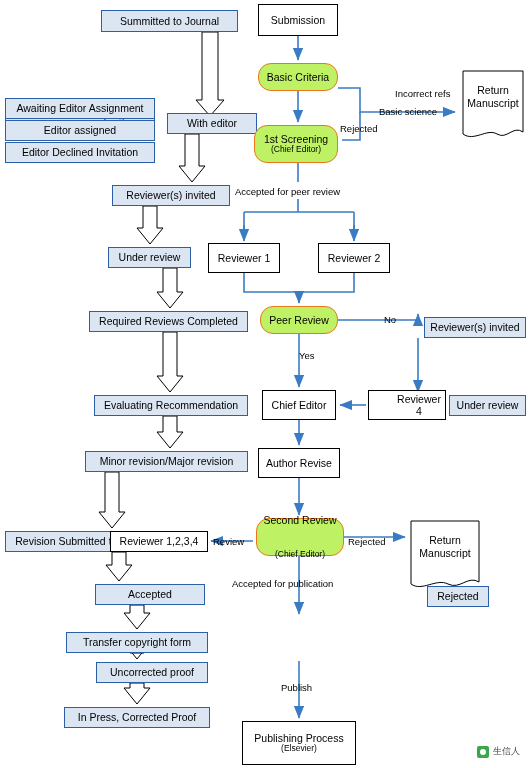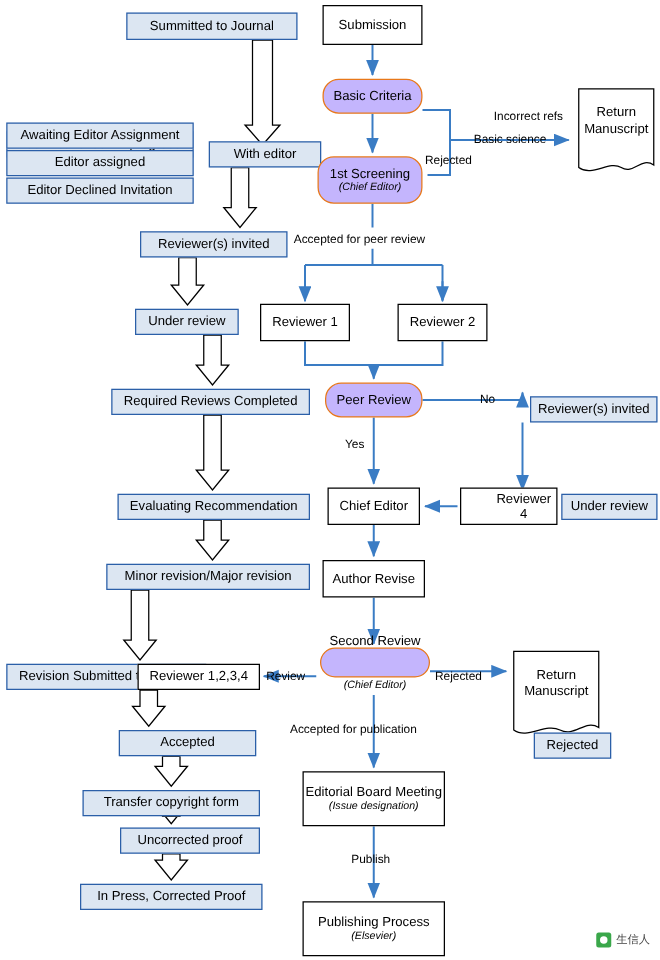--- a/index.html
+++ b/index.html
@@ -29,27 +29,27 @@
   }
   .rect-plain{
     border:1px solid #000;
     background:#ffffff;
     color:#000;
     font-size:10.5px;
   }
   .rounded-orange{
     border:1.4px solid #e8781a;
     border-radius:13px;
-    background:#c4b5fd;
+    background:#bef264;
     color:#000;
     font-size:10.5px;
     flex-direction:column;
   }
   .rect-plain.two-line{flex-direction:column;}
-  .sub{font-size:8.5px;font-style:italic;}
+  .sub{font-size:8.5px;}
   .label{
     position:absolute;
     font-size:9.5px;
     color:#000;
     background:transparent;
     white-space:nowrap;
   }
   .watermark{
     position:absolute;
     right:8px;bottom:10px;
@@ -235,21 +235,21 @@
       <span>Minor revision/Major revision</span>
     </div>
 
   <div class="node rect-blue" style="left:5px;top:531px;width:160px;height:21px;">
       <span>Revision Submitted to Journal</span>
     </div>
   <div class="node rect-plain" style="left:110px;top:531px;width:98px;height:21px;">
       <span>Reviewer 1,2,3,4</span>
     </div>
 
-  <div class="node rounded-orange" style="left:256px;top:518px;width:88px;height:24px;gap:24px;">
+  <div class="node rounded-orange" style="left:256px;top:518px;width:88px;height:38px;gap:24px;">
     <span>Second Review</span>
     <span class="sub">(Chief Editor)</span>
   </div>
 
   <div style="position:absolute;left:410px;top:520px;width:70px;height:72px;">
     <svg width="70" height="72" style="position:absolute;left:0;top:0;">
       <path d="M1,1 L69,1 L69,62 C58,55 50,70 38,64 C26,58 12,72 1,64 Z" fill="#fff" stroke="#000" stroke-width="1"></path>
     </svg>
     <div style="position:absolute;left:0;top:14px;width:70px;text-align:center;font-size:10.5px;line-height:1.25;">
       <div>Return</div>
@@ -260,43 +260,39 @@
   <div class="node rect-blue" style="left:95px;top:584px;width:110px;height:21px;">
       <span>Accepted</span>
     </div>
   <div class="node rect-blue" style="left:427px;top:586px;width:62px;height:21px;">
       <span>Rejected</span>
     </div>
   <div class="node rect-blue" style="left:66px;top:632px;width:142px;height:21px;">
       <span>Transfer copyright form</span>
     </div>
 
-  <div class="node rect-plain two-line" style="left:242px;top:617px;width:114px;height:44px;">
-    <span>Editorial Board Meeting</span>
-    <span class="sub">(Issue designation)</span>
-  </div>
 
   <div class="node rect-blue" style="left:96px;top:662px;width:112px;height:21px;">
       <span>Uncorrected proof</span>
     </div>
   <div class="node rect-blue" style="left:64px;top:707px;width:146px;height:21px;">
       <span>In Press, Corrected Proof</span>
     </div>
 
   <div class="node rect-plain two-line" style="left:242px;top:721px;width:114px;height:44px;">
     <span>Publishing Process</span>
     <span class="sub">(Elsevier)</span>
   </div>
 
   <div class="label" style="left:379px;top:88px;padding-left:16px;">Incorrect refs</div>
   <div class="label" style="left:379px;top:106px;">Basic science</div>
   <div class="label" style="left:340px;top:123px;">Rejected</div>
   <div class="label" style="left:235px;top:186px;">Accepted for peer review</div>
   <div class="label" style="left:384px;top:314px;">No</div>
-  <div class="label" style="left:276px;top:350px;">Yes</div>
+  <div class="label" style="left:299px;top:350px;">Yes</div>
   <div class="label" style="left:213px;top:536px;">Review</div>
   <div class="label" style="left:348px;top:536px;">Rejected</div>
   <div class="label" style="left:232px;top:578px;">Accepted for publication</div>
   <div class="label" style="left:281px;top:682px;">Publish</div>
 
   <div class="watermark">
     <span class="wm-icon"></span>
     <span>生信人</span>
   </div>
 

